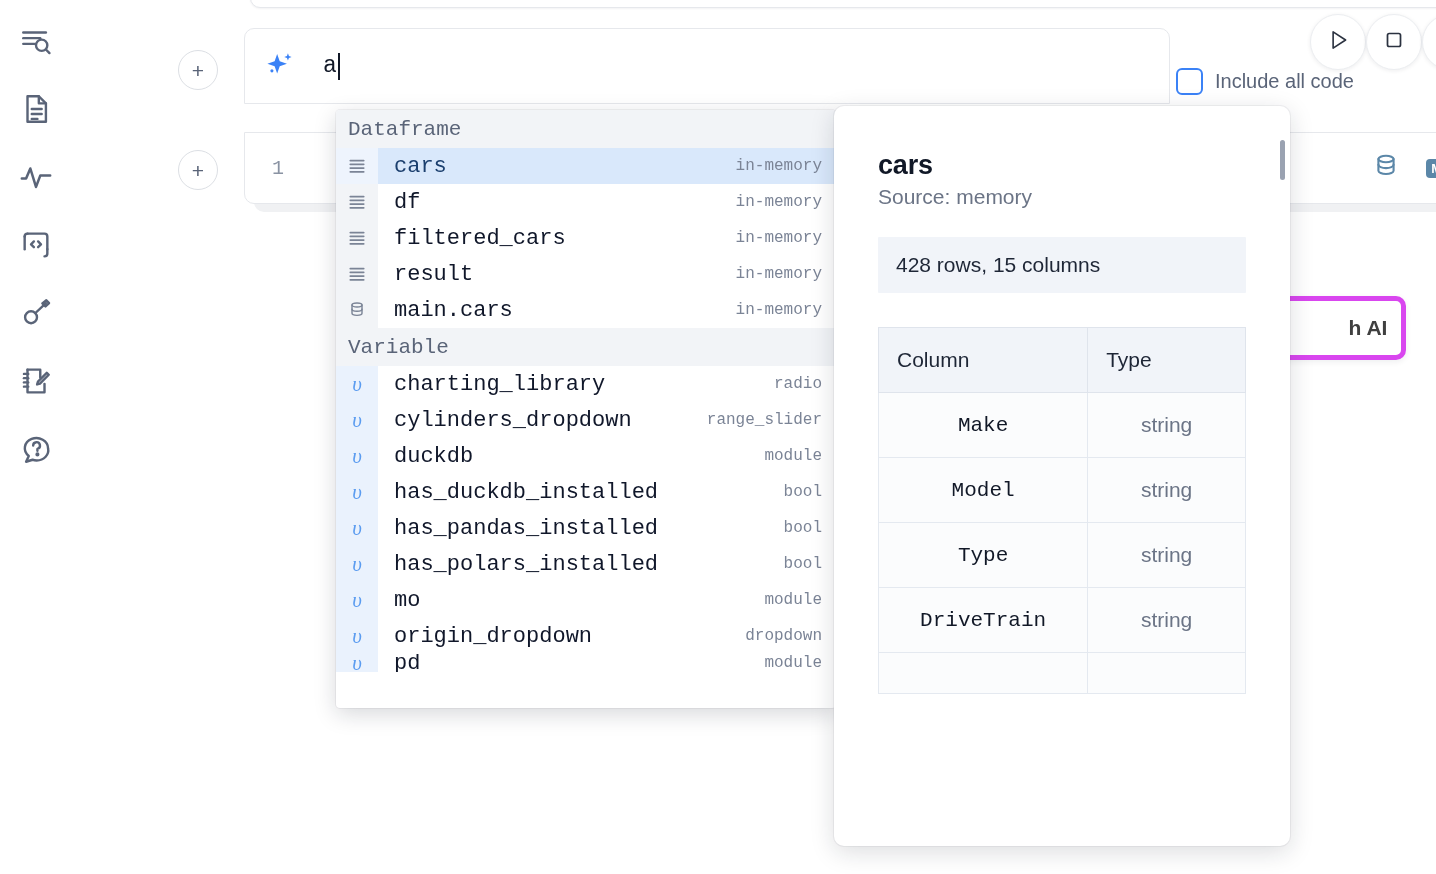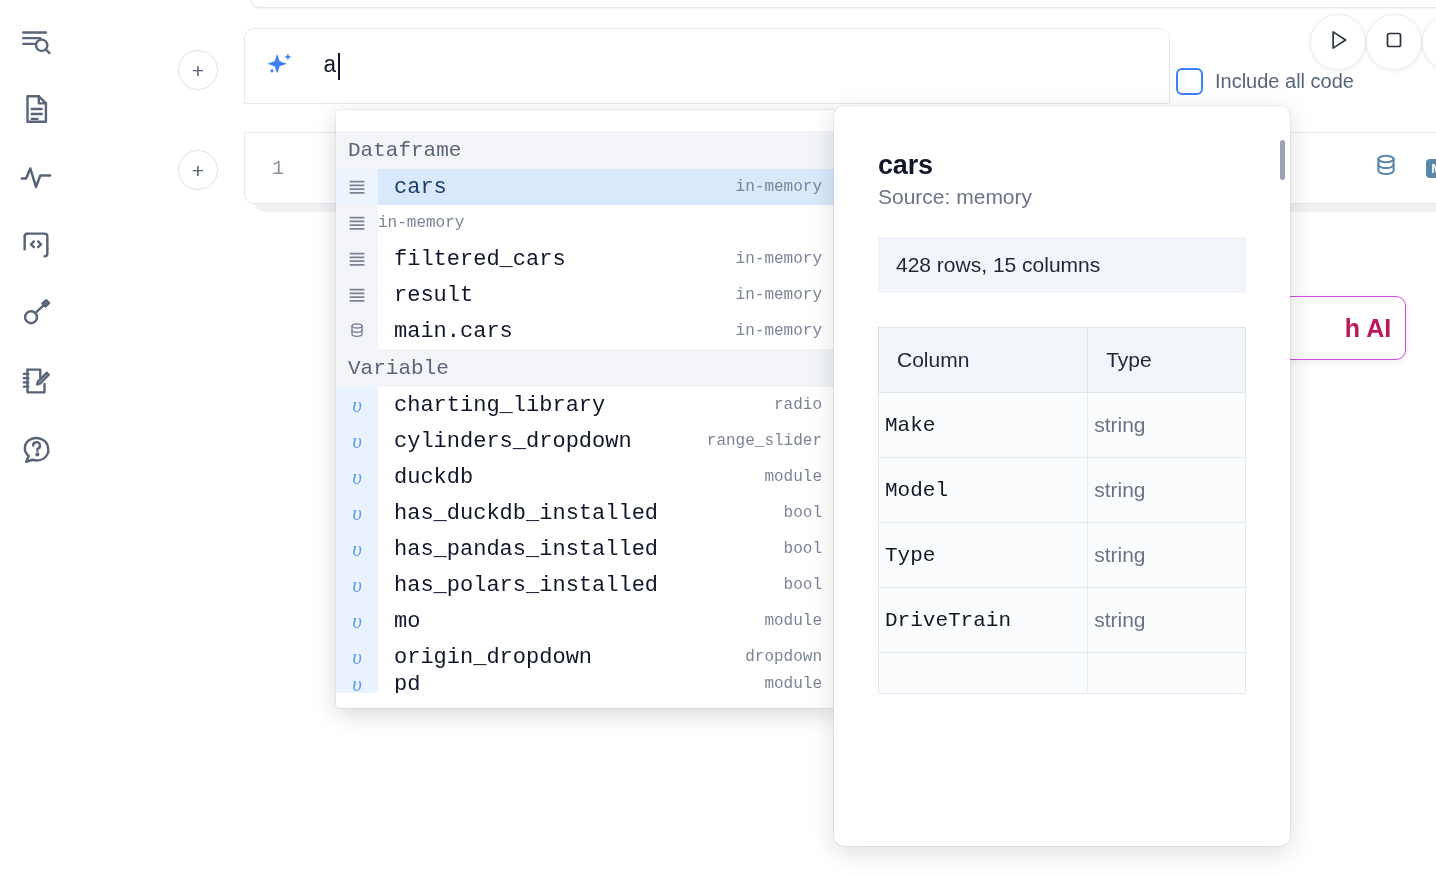--- a/index.html
+++ b/index.html
@@ -193,45 +193,45 @@
     border-radius: 0 0 10px 10px;
     z-index: 3;
   }
 
   
   .ai-chip {
     position: absolute;
     left: 1206px; top: 296px;
     width: 128px; height: 64px;
     background: #ffffff;
-    border: 1px solid #d946ef;
+    border: 5px solid #d946ef;
     border-radius: 10px;
     box-shadow: 0 2px 6px rgba(20,25,40,.07);
     display: flex; align-items: center; justify-content: center;
-    font-size: 25px;
+    font-size: 21px;
     font-weight: 600;
-    color: #be185d;
+    color: #404040;
     z-index: 6;
     overflow: hidden;
     padding-left: 52px;
   }
 
   
   .ac {
     position: absolute;
     left: 264px; top: 110px;
     width: 500px; height: 598px;
     background: #ffffff;
     border-radius: 4px;
     box-shadow: 0 6px 22px rgba(20,25,40,.17), 0 0 0 1px rgba(20,25,40,.05);
     overflow: hidden;
     z-index: 30;
     font-family: "Liberation Mono", monospace;
   }
-  .ac-scroll { position: relative; margin-top: 21px; }
+  .ac-scroll { position: relative; }
   .ac-group {
     background: #f2f4f7;
     color: #5a6478;
     font-size: 21px;
     padding: 6px 0 6px 12px;
     height: 38px;
     display: flex; align-items: center;
   }
   .ac-item {
     display: flex;
@@ -315,23 +315,24 @@
     background: #f1f4f9;
     text-align: left;
     font-weight: 400;
     font-size: 21px;
     color: #1e2636;
     padding: 20px 18px;
     border: 1px solid #dfe4ec;
   }
   .doc-table td {
     border: 1px solid #e4e9f0;
-    padding: 20px 6px;
+    padding: 20px 26px;
     font-size: 21px;
     background: #fbfcfd;
+    text-align: center;
   }
   .doc-table td.col-name {
     font-family: "Liberation Mono", monospace;
     color: #111827;
   }
   .doc-table td.col-type {
     color: #6b7486;
   }
   .doc-table col.c1 { width: 57%; }
   .doc-table col.c2 { width: 43%; }
@@ -508,20 +509,21 @@
           </div>
           <div class="ac-item df">
             <span class="ac-icon">
               <svg width="20" height="20" viewBox="0 0 24 24" fill="none" stroke="currentColor" stroke-width="2.2" stroke-linecap="round">
                 <line x1="4" y1="5.5" x2="20" y2="5.5"></line>
                 <line x1="4" y1="10" x2="20" y2="10"></line>
                 <line x1="4" y1="14.5" x2="20" y2="14.5"></line>
                 <line x1="4" y1="19" x2="20" y2="19"></line>
               </svg>
             </span>
+            <span class="ac-label">df</span>
             <span class="ac-detail">in-memory</span>
           </div>
           <div class="ac-item df">
             <span class="ac-icon">
               <svg width="20" height="20" viewBox="0 0 24 24" fill="none" stroke="currentColor" stroke-width="2.2" stroke-linecap="round">
                 <line x1="4" y1="5.5" x2="20" y2="5.5"></line>
                 <line x1="4" y1="10" x2="20" y2="10"></line>
                 <line x1="4" y1="14.5" x2="20" y2="14.5"></line>
                 <line x1="4" y1="19" x2="20" y2="19"></line>
               </svg>

